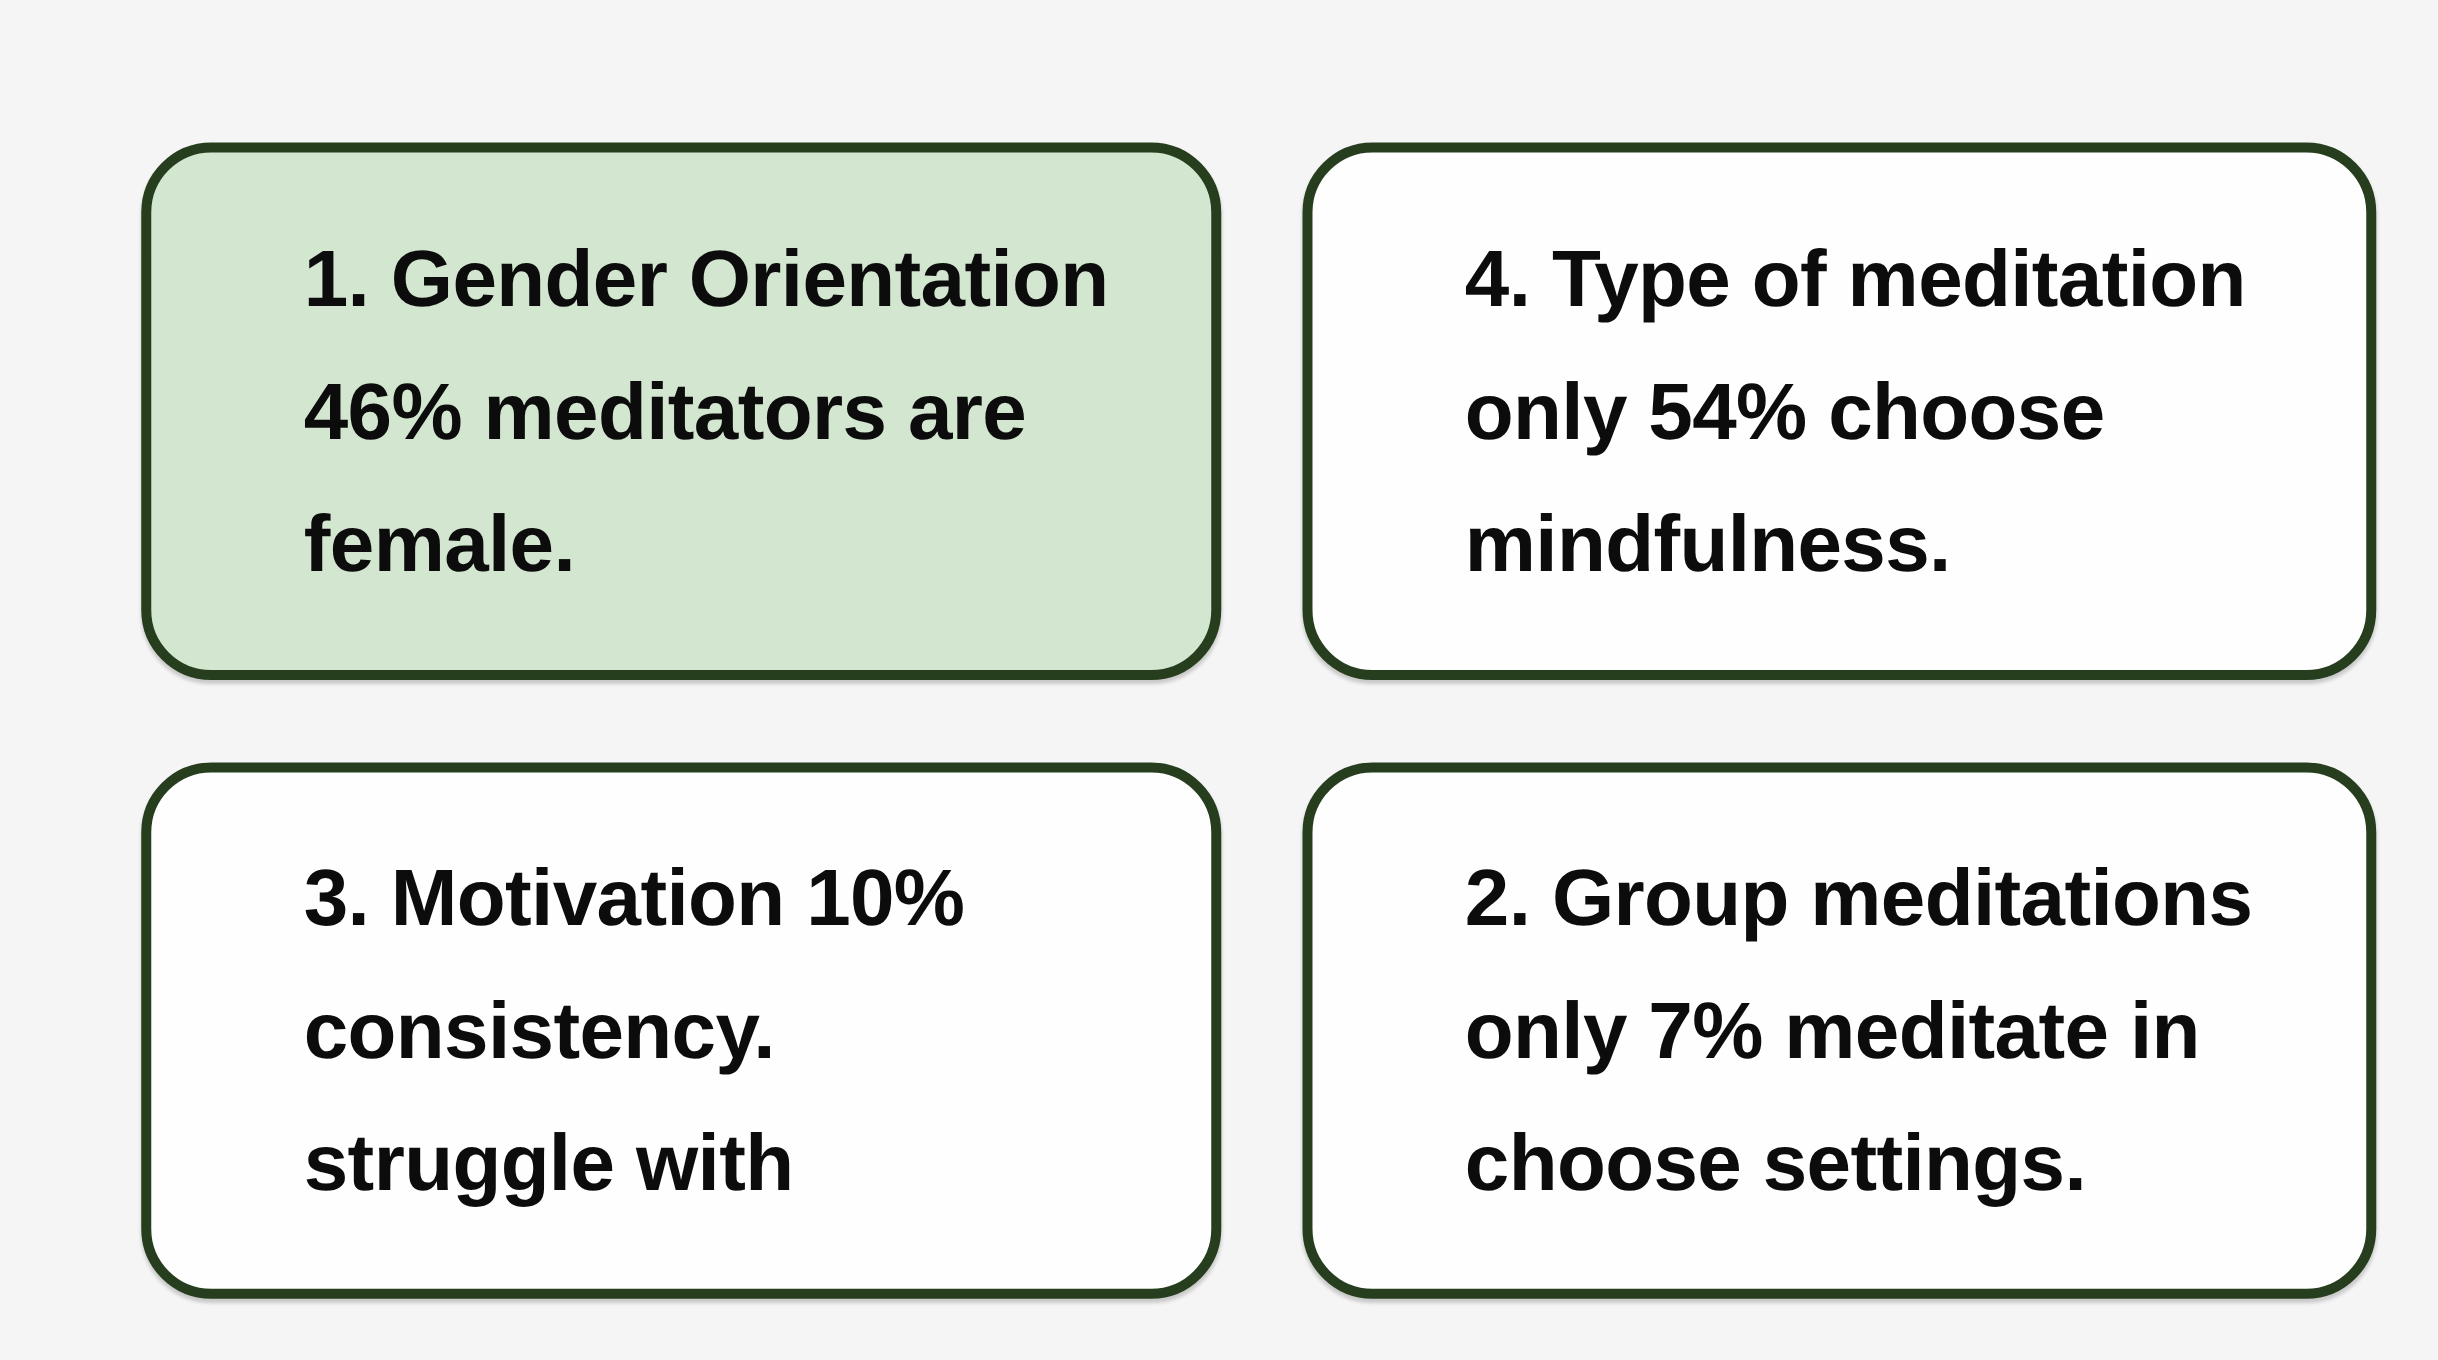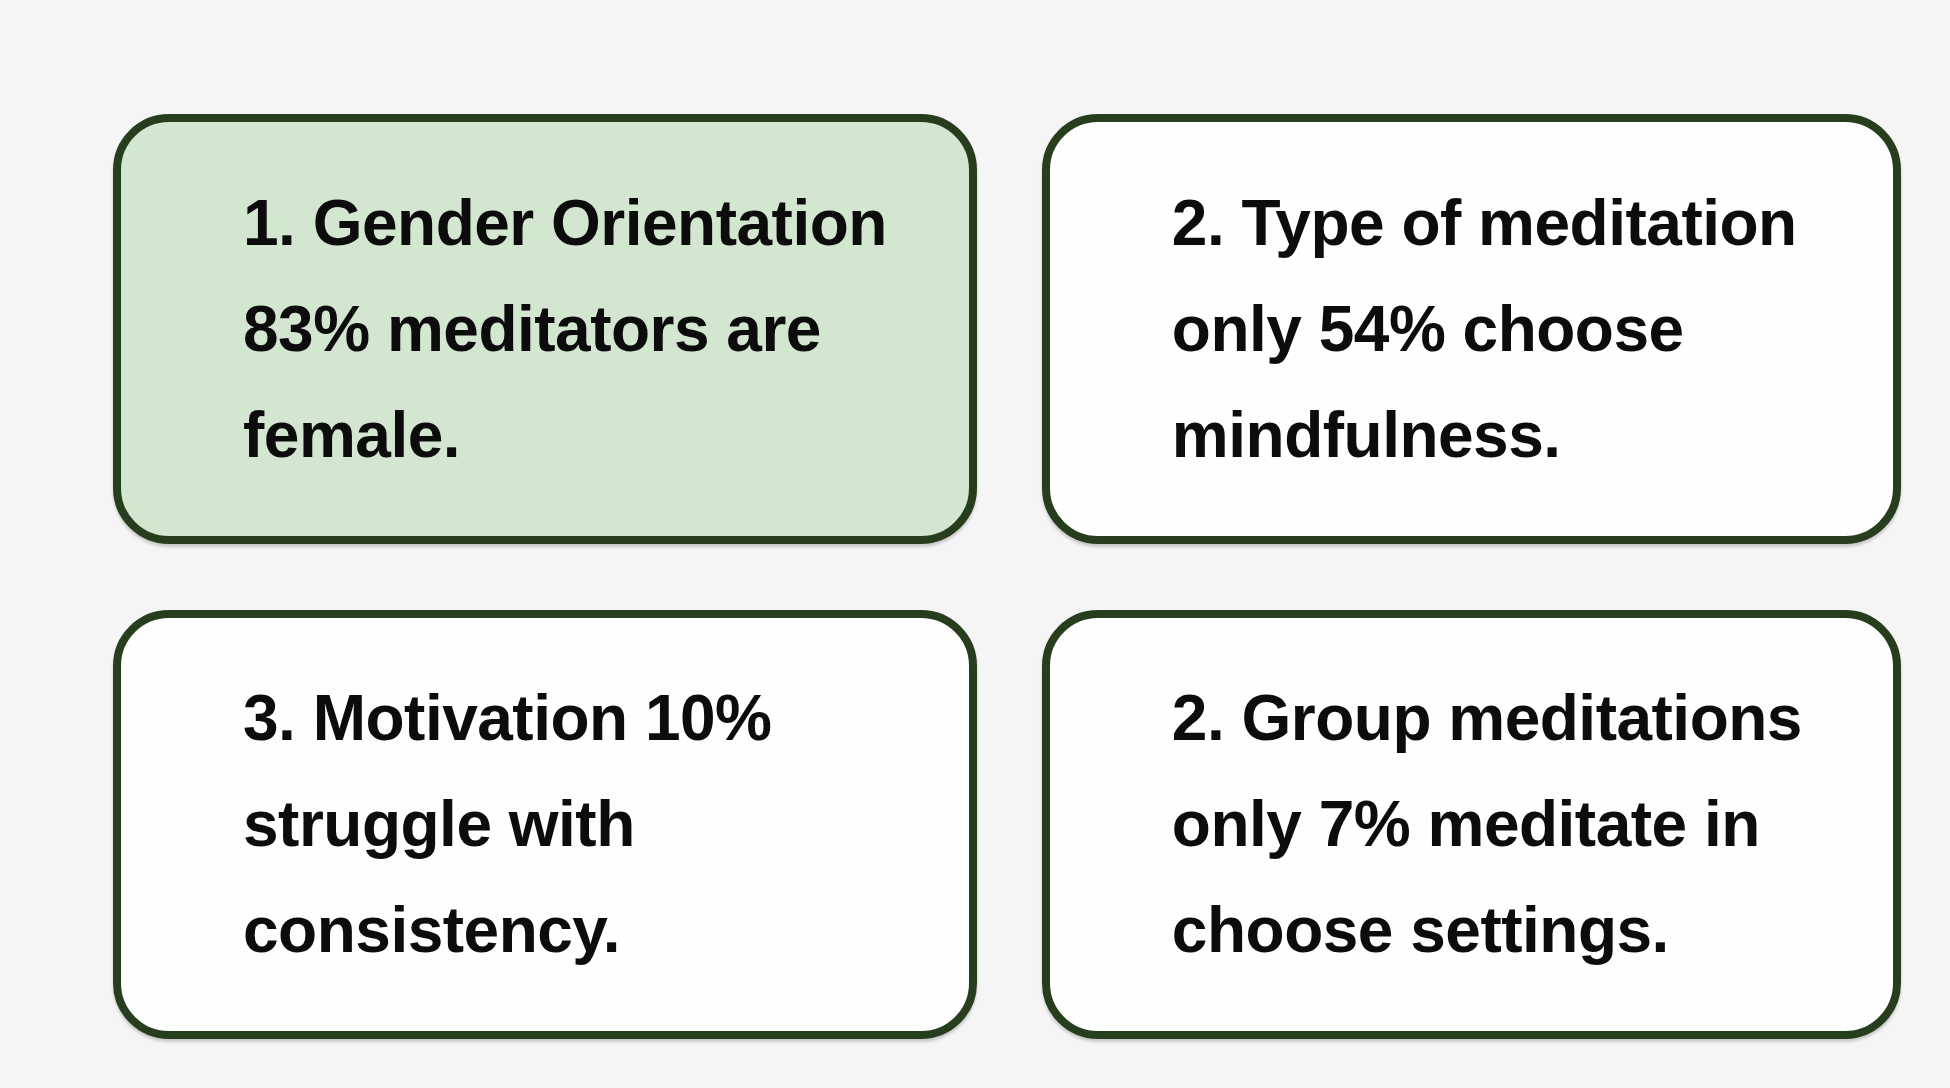--- a/index.html
+++ b/index.html
@@ -56,38 +56,38 @@
 </style>
 </head>
 <body>
 
 <div class="canvas">
   <div class="grid">
 
     <div class="card highlight">
       <div class="card-text">
         <div class="line">1. Gender Orientation</div>
-        <div class="line">83% meditators are</div>
+        <div class="line">46% meditators are</div>
         <div class="line">female.</div>
       </div>
     </div>
 
     <div class="card">
       <div class="card-text">
-        <div class="line">2. Type of meditation</div>
+        <div class="line">4. Type of meditation</div>
         <div class="line">only 54% choose</div>
         <div class="line">mindfulness.</div>
       </div>
     </div>
 
     <div class="card">
       <div class="card-text">
         <div class="line">3. Motivation 10%</div>
+        <div class="line">consistency.</div>
         <div class="line">struggle with</div>
-        <div class="line">consistency.</div>
       </div>
     </div>
 
     <div class="card">
       <div class="card-text">
         <div class="line">2. Group meditations</div>
         <div class="line">only 7% meditate in</div>
         <div class="line">choose settings.</div>
       </div>
     </div>

